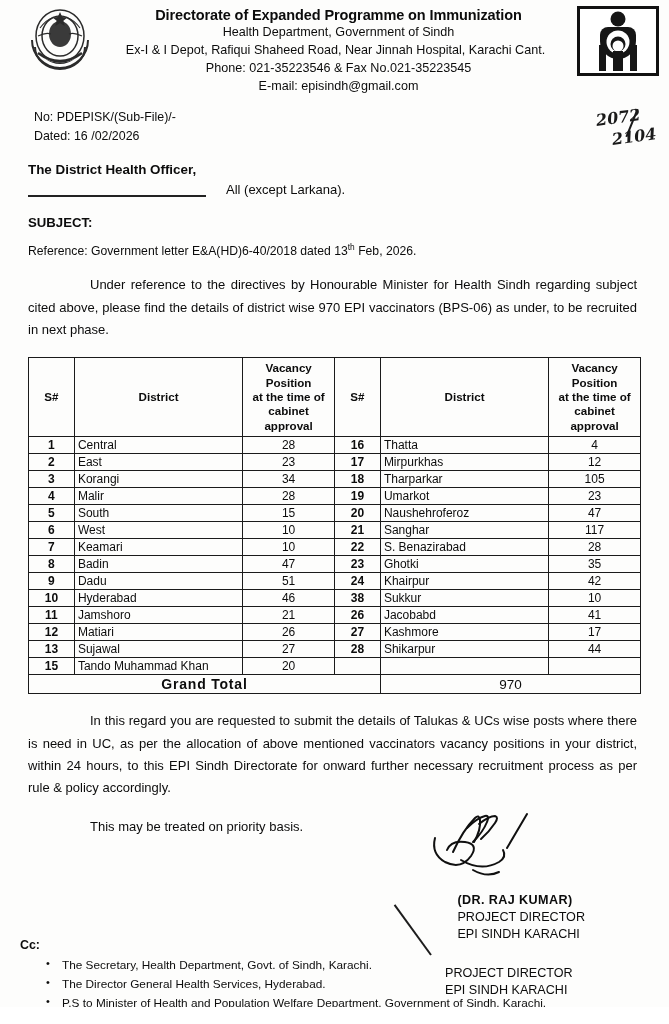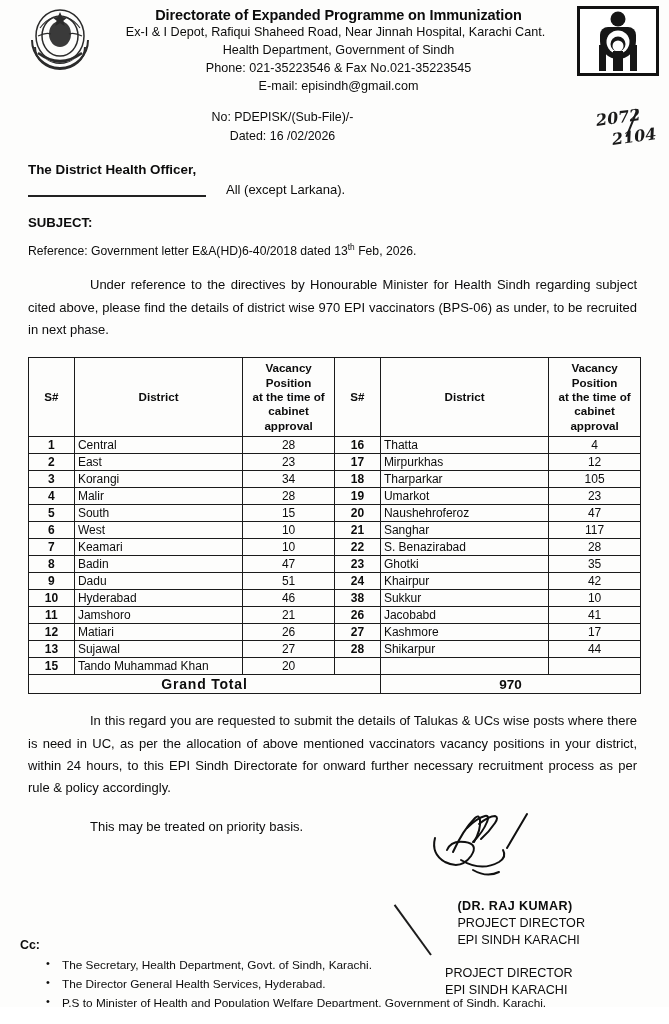--- a/index.html
+++ b/index.html
@@ -62,23 +62,24 @@
   .lh-wide {
     margin-left: -46px;
     margin-right: -40px;
   }
 
   
   .refblock {
     position: relative;
     margin: 10px 0 0 0;
     padding-right: 104px;
-    text-align: center;
+    text-align: left;
     font-size: 12.4px;
     line-height: 1.55;
+    padding-left: 34px;
   }
   .hand {
     position: absolute;
     font-family: "DejaVu Serif", serif;
     font-style: italic;
     font-weight: bold;
     color: #1a1a1a;
     font-size: 16px;
     transform: rotate(-8deg);
   }
@@ -189,42 +190,42 @@
   tr.datarow { height: 17px; }
   td.gt-label {
     text-align: center;
     font-weight: bold;
     font-size: 14px;
     letter-spacing: 0.8px;
     padding: 3px 0;
   }
   td.gt-value {
     text-align: center;
-    font-weight: bold;
+    font-weight: normal;
     font-size: 13.5px;
     vertical-align: bottom;
   }
 
   
   .sig-area {
     position: relative;
     margin-top: 4px;
     height: 96px;
   }
   .signature-mark {
     position: absolute;
     right: 120px;
     top: -34px;
     width: 126px;
     height: 72px;
   }
   .sig-block {
     position: absolute;
     right: 84px;
-    top: 56px;
+    top: 50px;
     text-align: left;
     font-size: 12.6px;
     line-height: 1.34;
   }
   .sig-name { font-weight: bold; letter-spacing: 0.4px; }
 
   
   .cc-area {
     margin: 0 0 0 20px;
     font-size: 11.8px;
@@ -305,22 +306,22 @@
         <circle cx="38" cy="35" r="7.5" fill="#161616"></circle>
         <circle cx="38" cy="37" r="5.5" fill="#ffffff"></circle>
         <rect x="33" y="42" width="10" height="20" fill="#161616"></rect>
         <rect x="19" y="36" width="7" height="26" fill="#161616"></rect>
         <rect x="50" y="36" width="7" height="26" fill="#161616"></rect>
       </svg>
     </div>
 
     <div class="lh-lines">
       <div class="lh-title">Directorate of Expanded Programme on Immunization</div>
+      <div class="lh-sub">Health Department, Government of Sindh</div>
       <div class="lh-sub lh-wide">Ex-I &amp; I Depot, Rafiqui Shaheed Road, Near Jinnah Hospital, Karachi Cant.</div>
-      <div class="lh-sub">Health Department, Government of Sindh</div>
       <div class="lh-sub">Phone: 021-35223546 &amp; Fax No.021-35223545</div>
       <div class="lh-sub">E-mail: episindh@gmail.com</div>
     </div>
   </div>
 
   <div class="refblock">
     <div>
       <span>No: PDEPISK/(Sub-File)/-</span>
     </div>
     <div>

